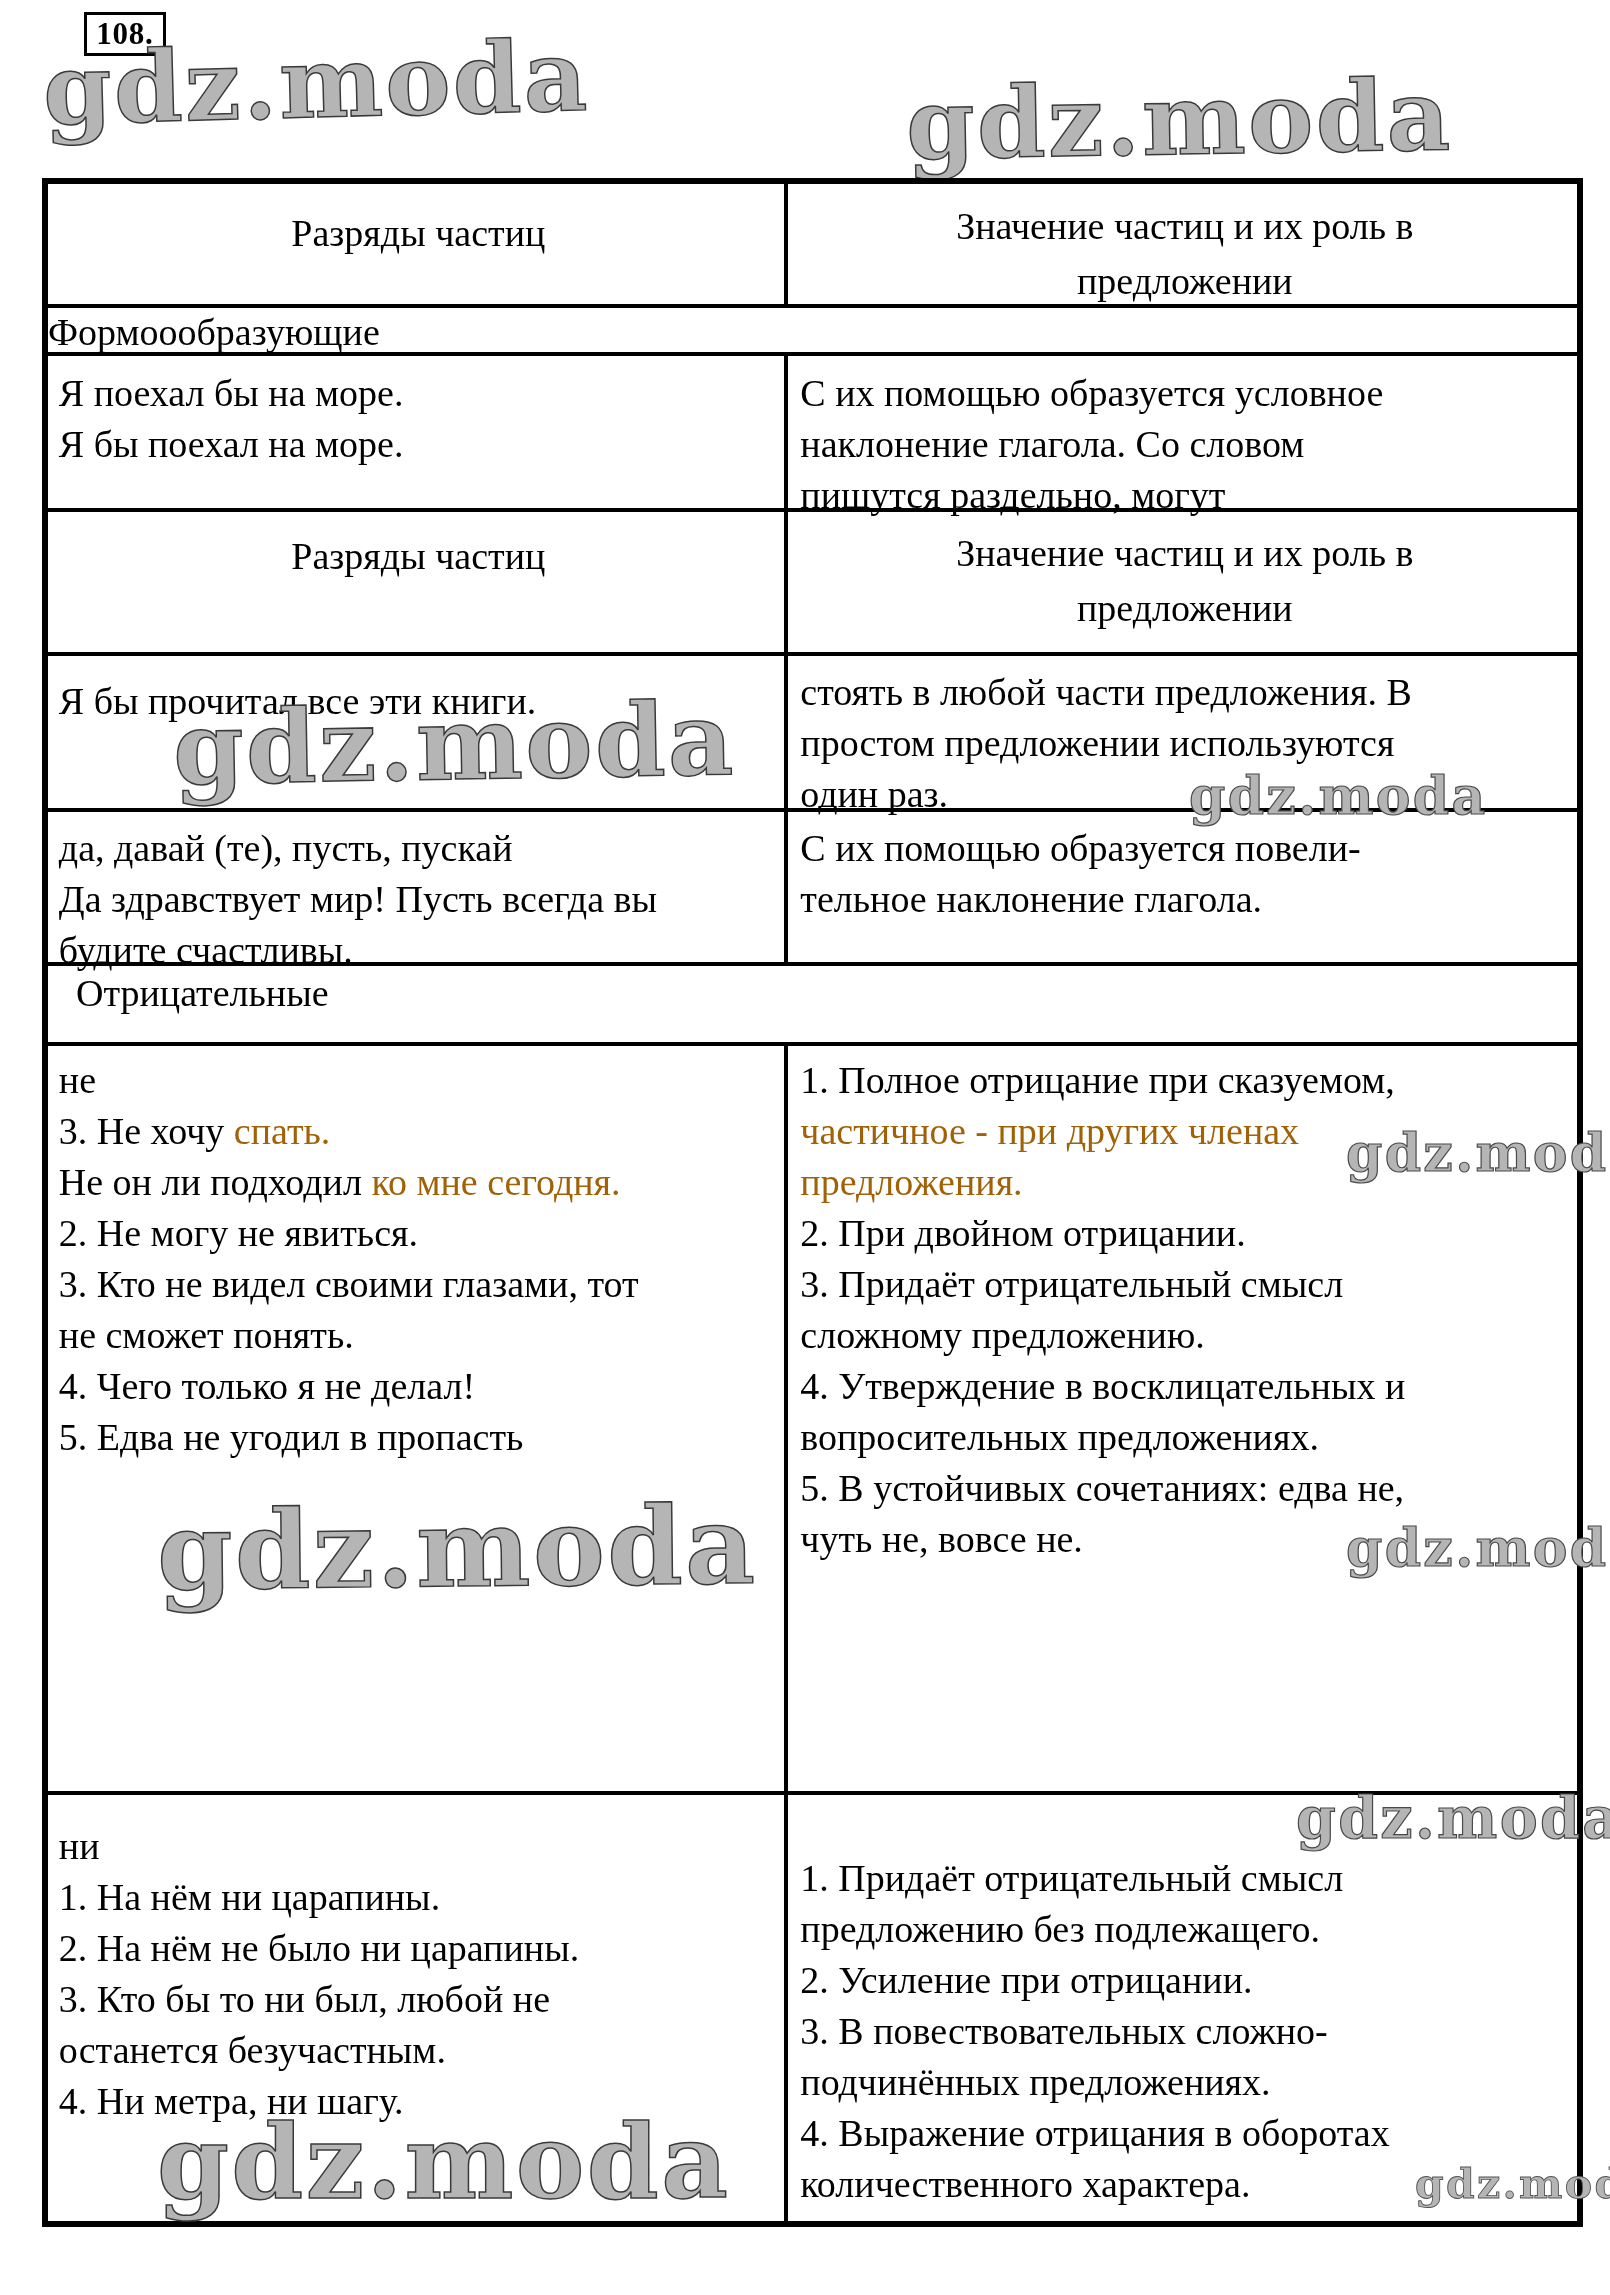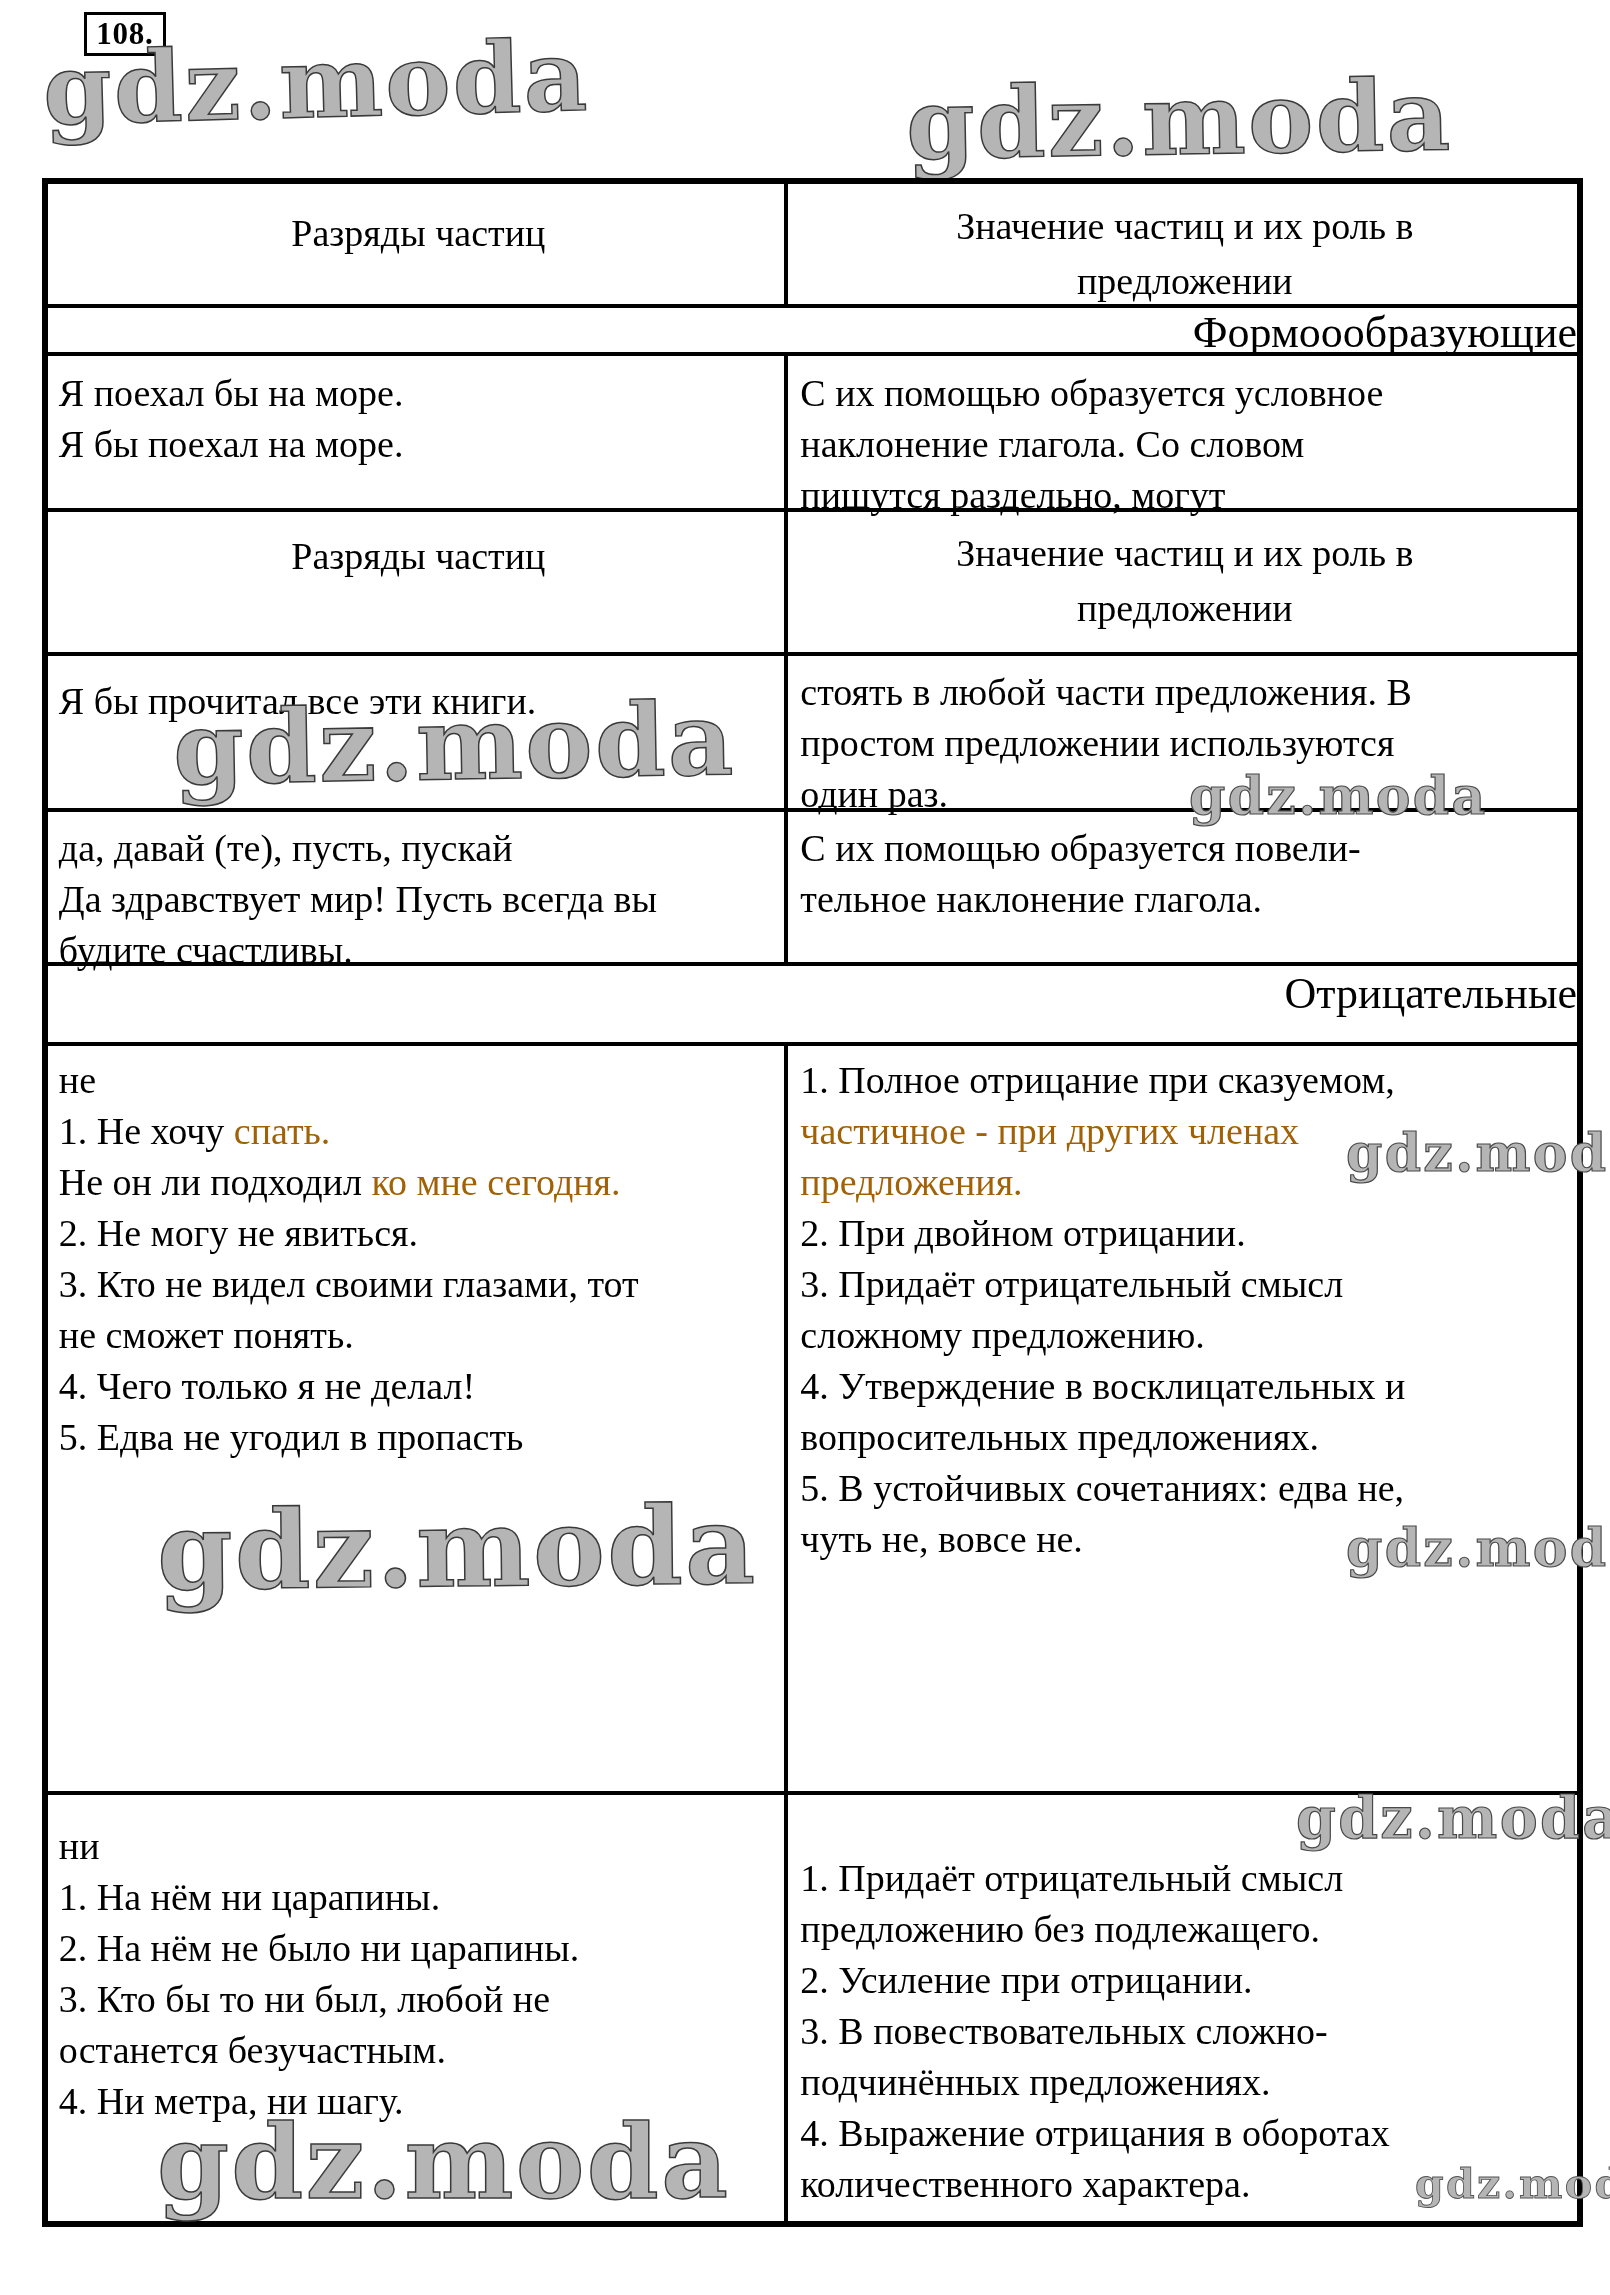--- a/index.html
+++ b/index.html
@@ -47,21 +47,21 @@
   .r-merged2{height:80px;}
   .r-ne{height:749px;}
   .r-ni{flex:1;}
 
   .head-cell{text-align:center;font-size:38px;line-height:55px;}
   .r-head1 .cl{padding-top:21.5px;}
   .r-head1 .cr{padding-top:15.4px;}
   .r-head2 .cl{padding-top:17px;}
   .r-head2 .cr{padding-top:14px;}
 
-  .section-title{text-align:right;font-size:44px;line-height:43px;padding-top:3.1px;}
+  .section-title{text-align:left;font-size:38px;line-height:43px;padding-top:3.1px;}
   .r-merged2 .section-title{padding-top:6.1px;padding-left:28px;}
 
   .line{font-size:38px;line-height:51px;white-space:nowrap;}
   .faded{color:#a16207;}
 
   .r-by .cl,.r-by .cr{padding-top:12.3px;}
   .r-read .cl{padding-top:20px;}
   .r-read .cr{padding-top:10.8px;}
   .r-da .cl,.r-da .cr{padding-top:10.8px;}
   .r-ne .cl,.r-ne .cr{padding-top:9.2px;}
@@ -135,21 +135,21 @@
         </div>
     </div>
 
     <div class="row r-merged2">
       <div class="section-title">Отрицательные</div>
     </div>
 
     <div class="row row2 r-ne">
       <div class="cl">
           <div class="line"><span>не</span></div>
-          <div class="line"><span>1. Не хочу </span><span class="faded">спать.</span></div>
+          <div class="line"><span>3. Не хочу </span><span class="faded">спать.</span></div>
           <div class="line"><span>Не он ли подходил </span><span class="faded">ко мне сегодня.</span></div>
           <div class="line"><span>2. Не могу не явиться.</span></div>
           <div class="line"><span>3. Кто не видел своими глазами, тот</span></div>
           <div class="line"><span>не сможет понять.</span></div>
           <div class="line"><span>4. Чего только я не делал!</span></div>
           <div class="line"><span>5. Едва не угодил в пропасть</span></div>
         </div>
       <div class="cr">
           <div class="line"><span>1. Полное отрицание при сказуемом,</span></div>
           <div class="line"><span class="faded">частичное - при других членах</span></div>

